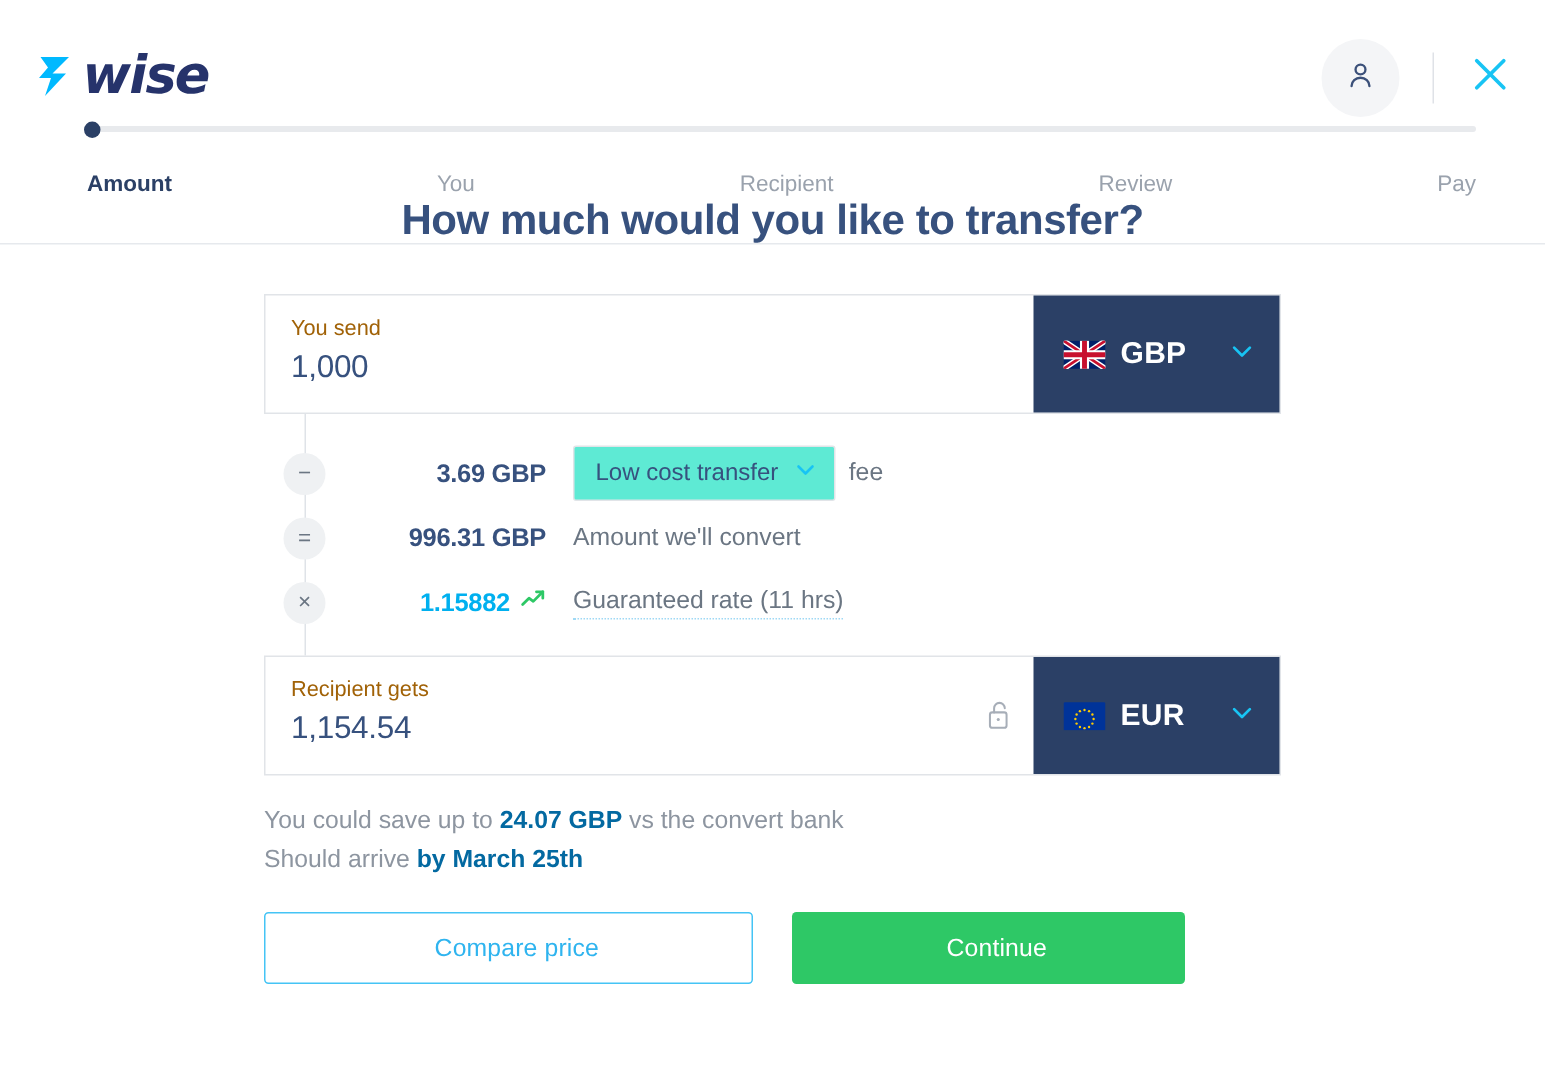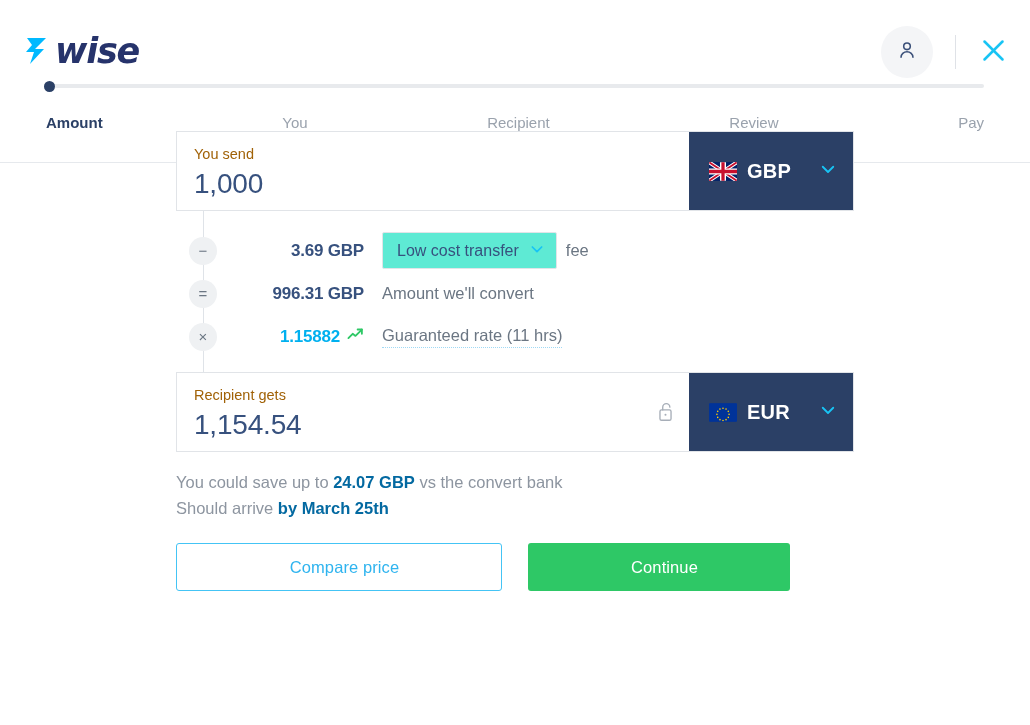--- a/index.html
+++ b/index.html
@@ -66,21 +66,21 @@
   .close-btn {
     width: 30px; height: 30px;
     display: flex; align-items: center; justify-content: center;
     cursor: pointer;
     margin-right: 8px;
   }
 
   
   .steps-wrap {
     position: absolute;
-    left: 0; right: 0;
+    left: 12px; right: 0;
     top: 84px;
     padding: 0 22px;
   }
   .track {
     position: relative;
     height: 4px;
     background: #e8eaed;
     border-radius: 2px;
     margin: 0 24px;
   }
@@ -150,21 +150,21 @@
     padding: 13px 17px 0 17px;
     position: relative;
   }
   .field-label {
     font-size: 14.5px;
     color: #a16207;
     line-height: 1.3;
     margin-bottom: 3px;
   }
   .field-value {
-    font-size: 28px;
+    font-size: 21px;
     color: #37517e;
     line-height: 1.2;
     letter-spacing: -0.2px;
   }
   .lock-icon {
     position: absolute;
     right: 14px;
     top: 28px;
   }
 
@@ -352,20 +352,21 @@
       <div class="step-label">Review</div>
       <div class="step-label">Pay</div>
     </div>
   </div>
 
   <div class="header-rule"></div>
 </div>
 
 <div class="main">
 
+  <div class="title">How much would you like to transfer?</div>
 
   <div class="calc">
 
     <div class="amount-row">
       <div class="amount-field">
         <div class="field-label">You send</div>
         <div class="field-value">1,000</div>
       </div>
       <div class="currency-box">
         <span>

